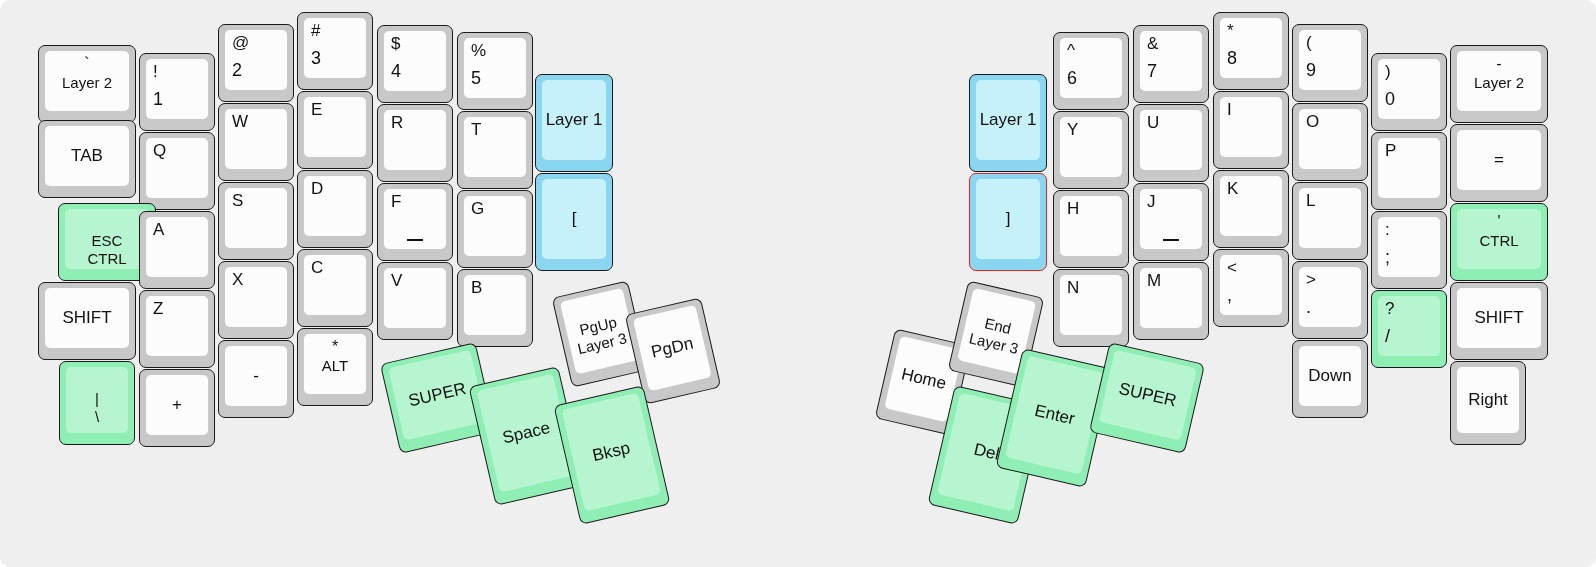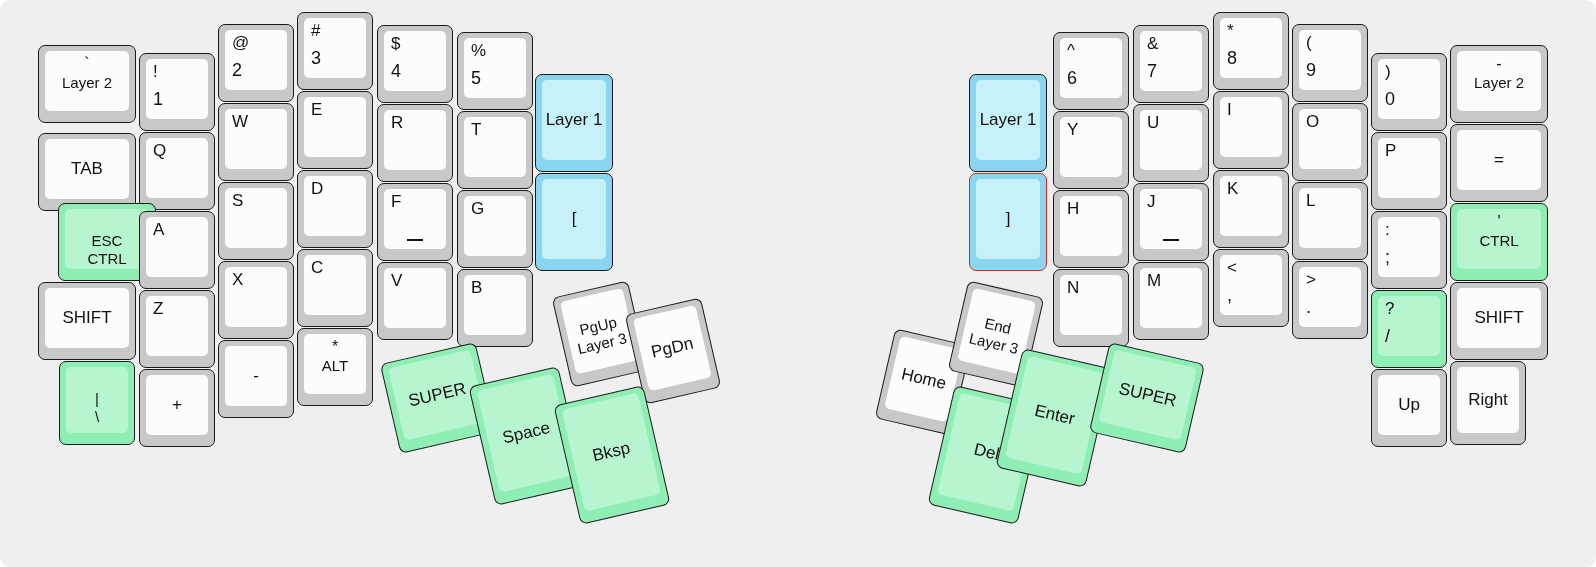--- a/index.html
+++ b/index.html
@@ -108,21 +108,21 @@
         <div class="cap">
           <div class="lg tl">%</div>
           <div class="lg bl">5</div>
         </div>
       </div>
       <div class="key blue" style="left: 535px; top: 74px; width: 78px; height: 98px;">
         <div class="cap">
           <div class="lg cone">Layer 1</div>
         </div>
       </div>
-      <div class="key" style="left: 38px; top: 133px; width: 98px; height: 78px; text-decoration: underline;">
+      <div class="key" style="left: 38px; top: 120px; width: 98px; height: 78px; text-decoration: underline;">
         <div class="cap">
           <div class="lg cone">TAB</div>
         </div>
       </div>
       <div class="key" style="left: 139px; top: 132px; width: 76px; height: 78px;">
         <div class="cap">
           <div class="lg tl">Q</div>
         </div>
       </div>
       <div class="key" style="left: 218px; top: 103px; width: 76px; height: 78px;">
@@ -397,23 +397,23 @@
         <div class="cap">
           <div class="lg tl">?</div>
           <div class="lg bl">/</div>
         </div>
       </div>
       <div class="key" style="left: 1450px; top: 282px; width: 98px; height: 78px;">
         <div class="cap">
           <div class="lg cone">SHIFT</div>
         </div>
       </div>
-      <div class="key" style="left: 1371px; top: 369px; width: 76px; height: 78px;">
-        <div class="cap">
-          <div class="lg cone">Up</div>
+      <div class="key" style="left: 1292px; top: 340px; width: 76px; height: 78px;">
+        <div class="cap">
+          <div class="lg cone">Down</div>
         </div>
       </div>
       <div class="key" style="left: 1450px; top: 361px; width: 76px; height: 84px; padding-left: 24px;">
         <div class="cap">
           <div class="lg cone">Right</div>
         </div>
       </div>
       <div class="key" style="left: 884px; top: 336px; width: 78px; height: 92px; transform: rotate(13deg);">
         <div class="cap">
           <div class="lg cone">Home</div>

